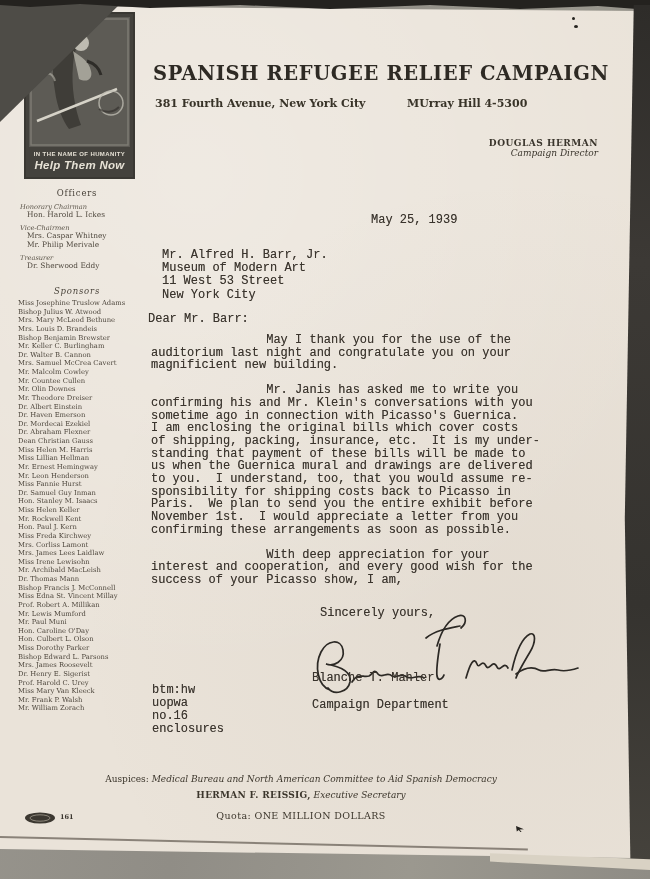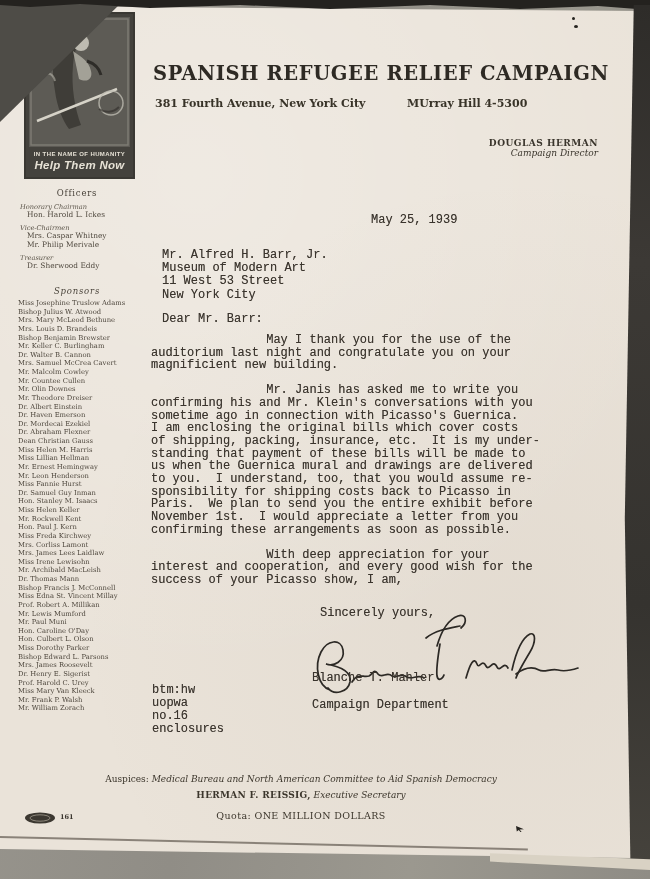--- a/index.html
+++ b/index.html
@@ -55,21 +55,21 @@
   .off-group{margin-bottom:5px;}
   .off-title{font-size:6.6px;font-style:italic;color:#5a5348;}
   .off-names{font-size:7.4px;padding-left:7px;white-space:pre-line;line-height:8.4px;}
   #sponsor-list{position:absolute;left:18px;top:299px;width:132px;}
   .sponsor{font-size:6.8px;line-height:8.62px;color:#4e473d;white-space:nowrap;}
   
   .mono{font-family:"Liberation Mono", monospace;color:#3a342d;
         text-shadow:0 0 .5px rgba(58,52,45,.55);}
   #date{position:absolute;left:371px;top:184px;font-size:12px;margin-top:29px;}
   #recipient{position:absolute;left:162px;top:249px;font-size:12px;line-height:13.2px;}
-  #salutation{position:absolute;left:162px;top:312px;font-size:12px;}
+  #salutation{position:absolute;left:148px;top:312px;font-size:12px;}
   #letter-body{position:absolute;left:151px;top:334px;}
   #letter-body pre{margin:0 0 12px 0;font-family:"Liberation Mono", monospace;
         font-size:12px;line-height:12.7px;}
   #closing{position:absolute;left:320px;top:606px;font-size:12px;}
   #signature-svg{position:absolute;left:308px;top:608px;}
   #signer{position:absolute;left:312px;top:659px;font-size:12px;line-height:13.2px;white-space:pre-line;}
   #refblock{position:absolute;left:152px;top:684px;font-size:12px;line-height:13.1px;}
   
   .footer-line{position:absolute;left:0;width:602px;text-align:center;color:#3c362c;}
   #auspices{top:774px;font-size:9px;}

